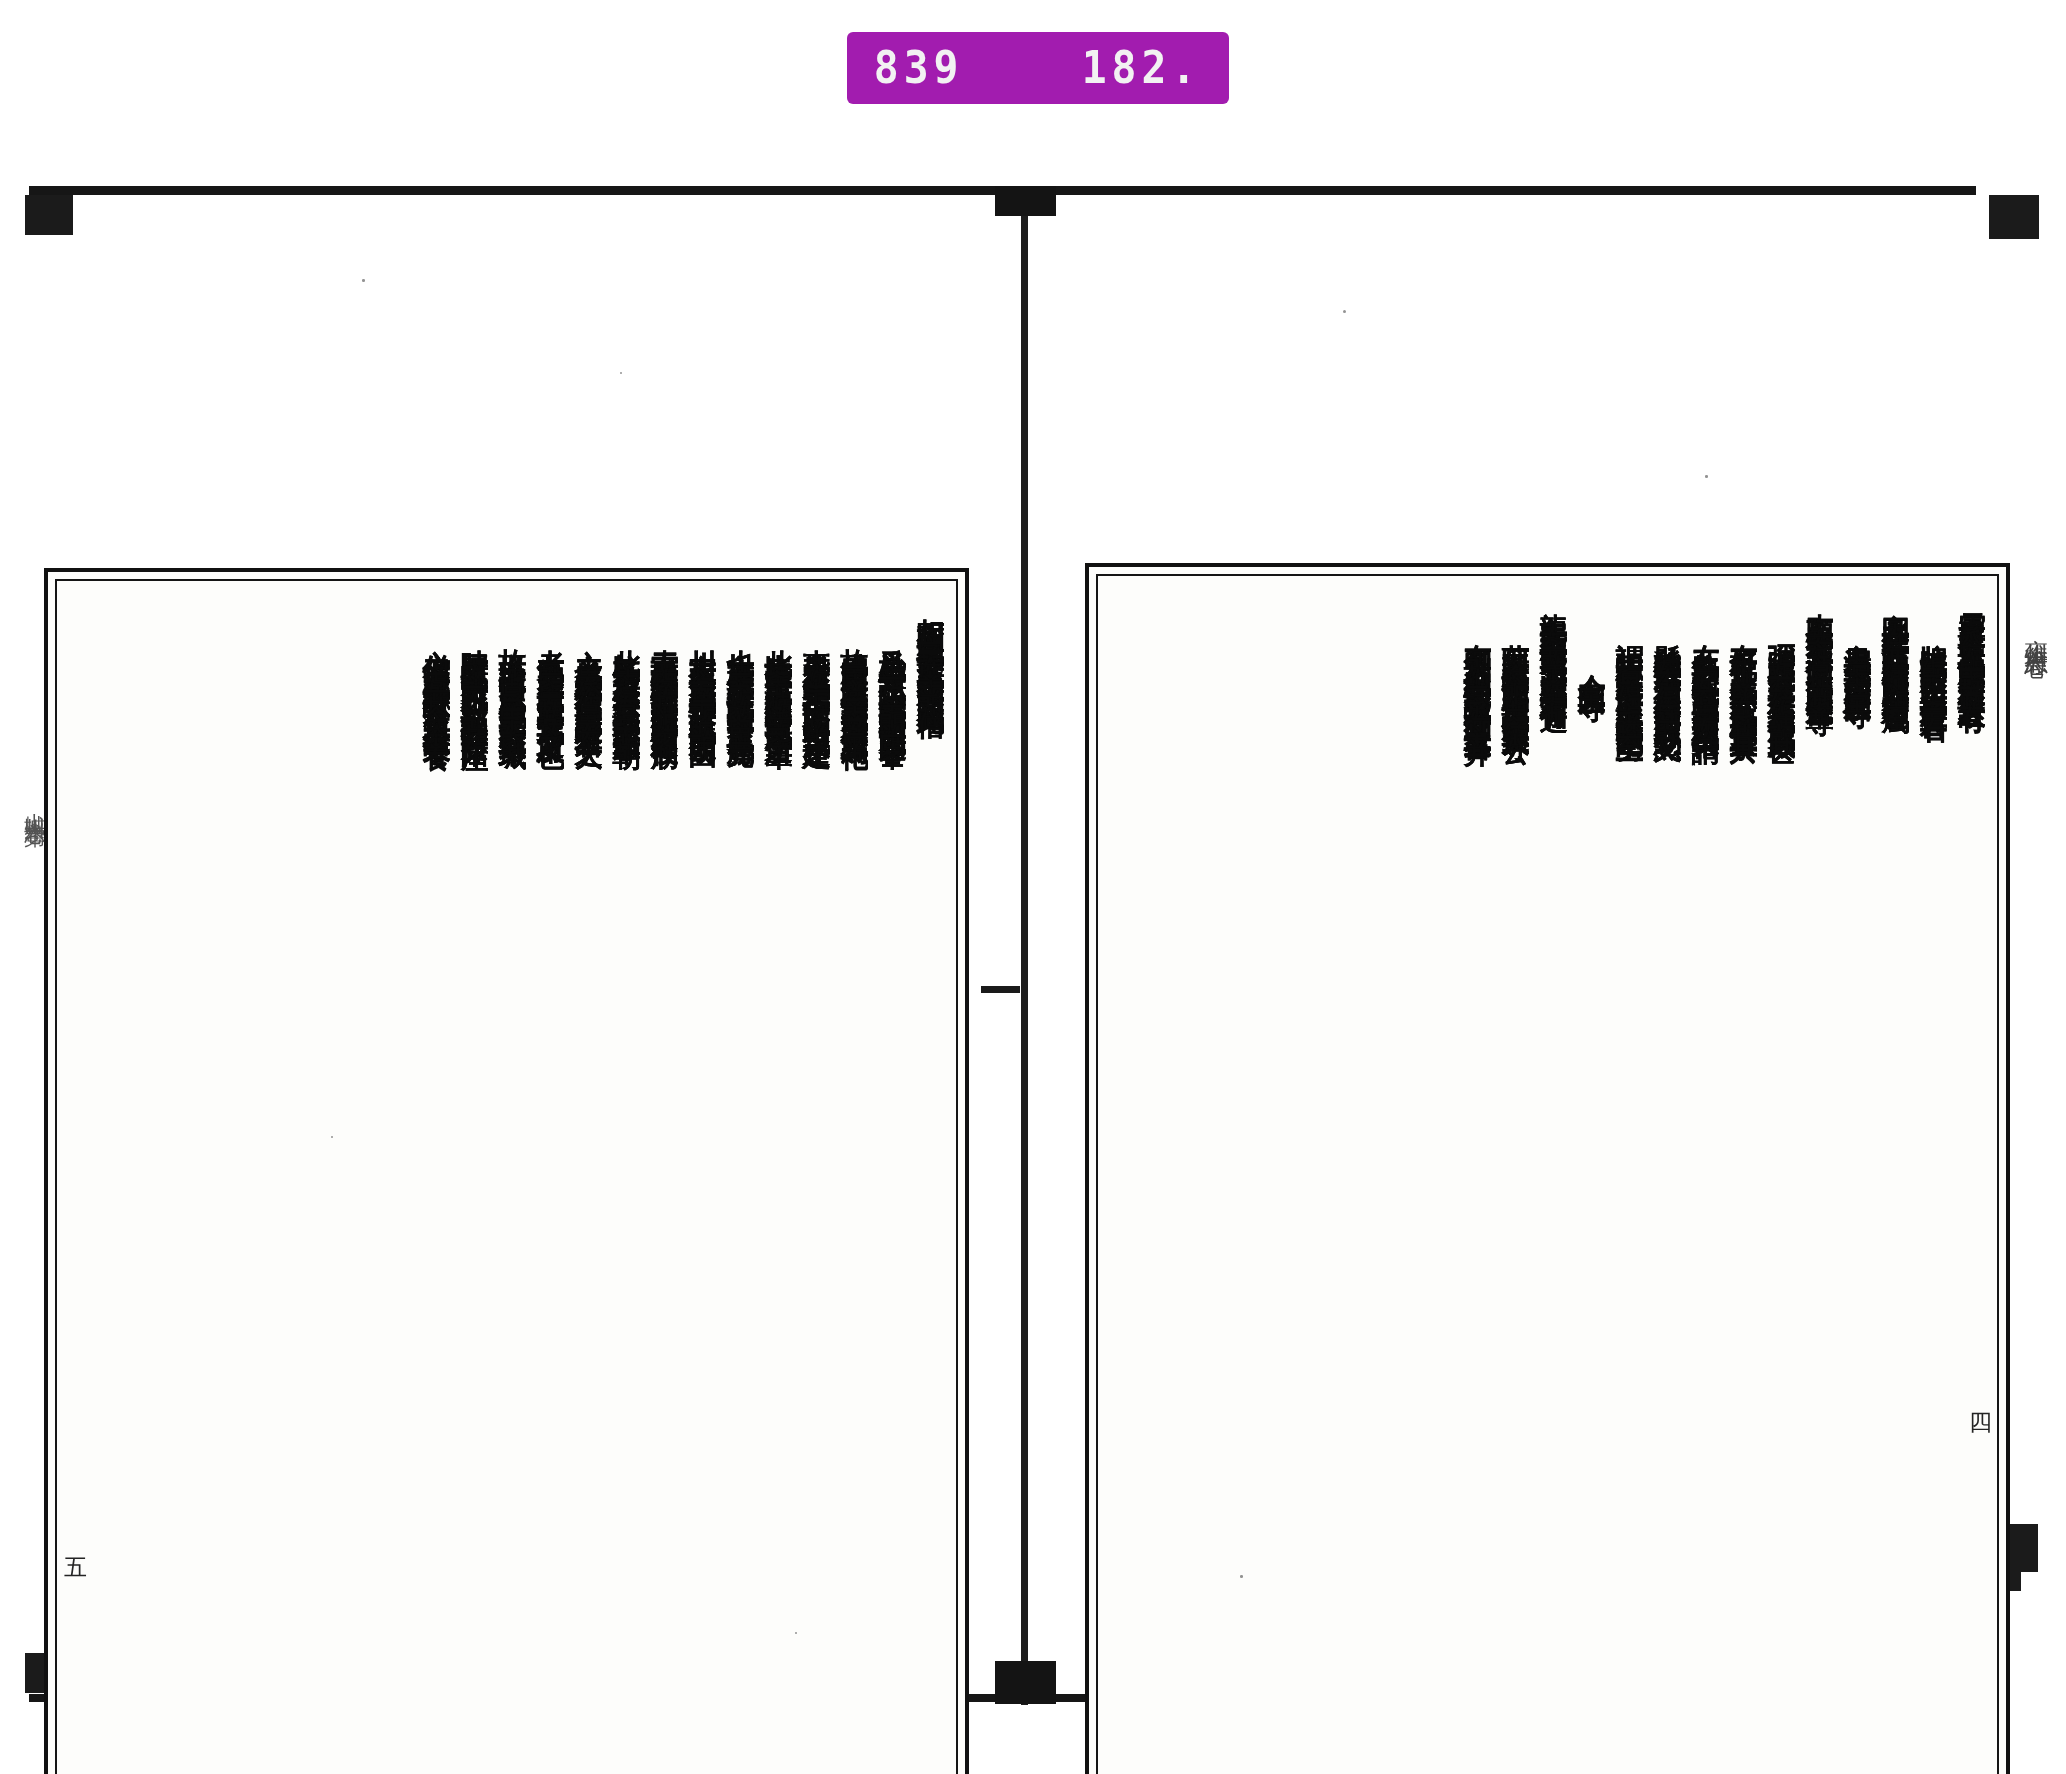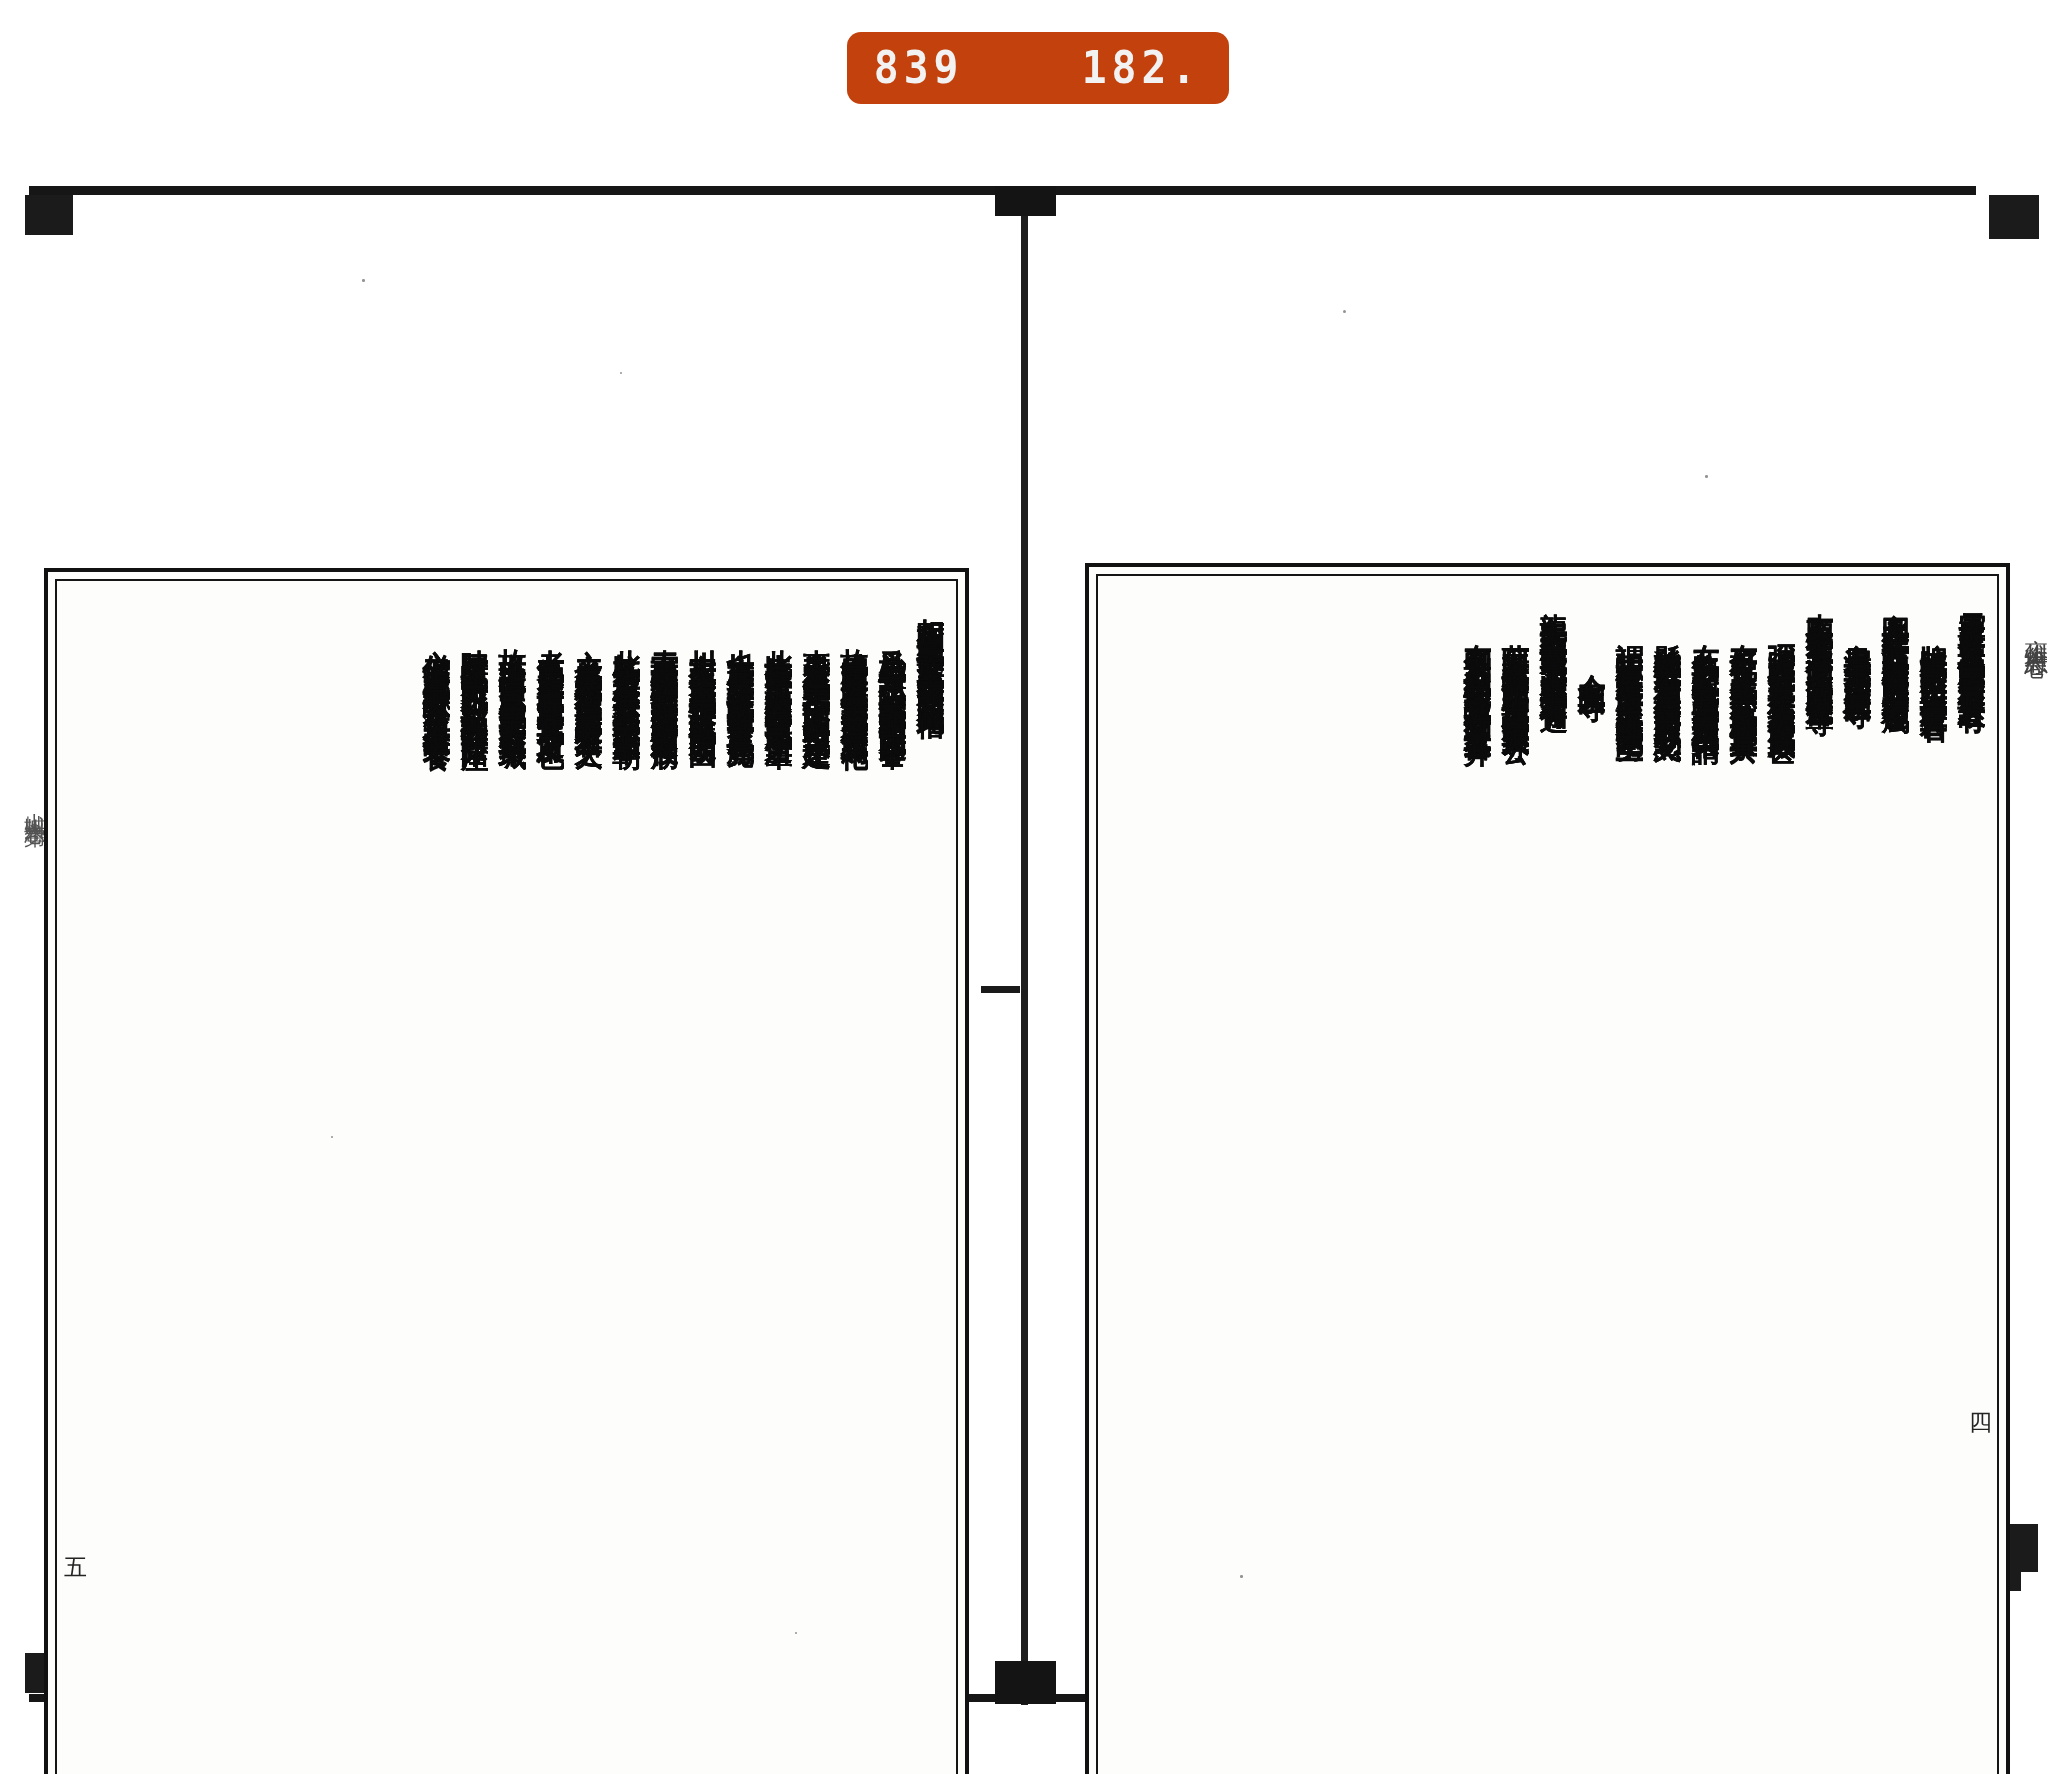--- a/index.html
+++ b/index.html
@@ -15,22 +15,22 @@
     overflow: hidden;
   }
 
   
   .counter-strip {
     position: absolute;
     left: 847px;
     top: 32px;
     width: 382px;
     height: 72px;
-    background: #c2410c;
-    border-radius: 14px;
+    background: #a21caf;
+    border-radius: 6px;
     display: flex;
     align-items: center;
     justify-content: space-between;
     padding: 0 24px;
     box-sizing: border-box;
   }
   .counter-digits {
     color: #f2f2f2;
     font-family: "DejaVu Sans Mono", monospace;
     font-size: 44px;

